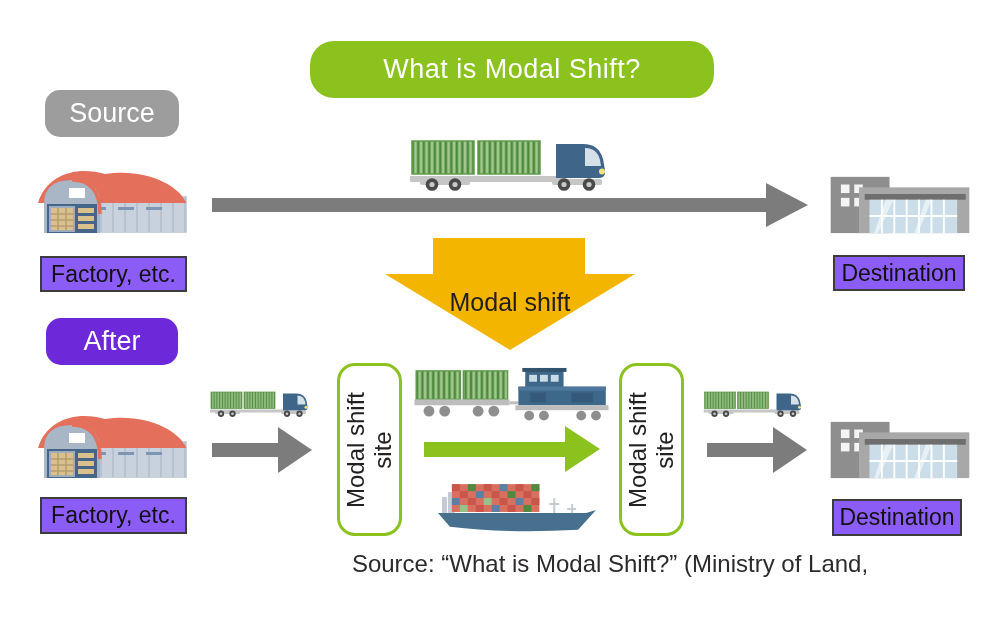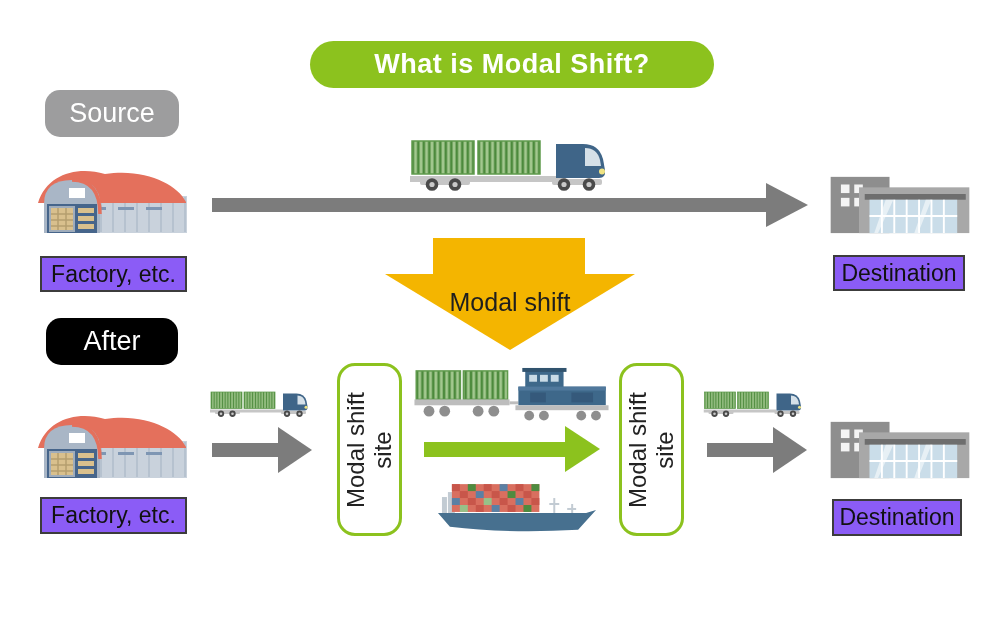--- a/index.html
+++ b/index.html
@@ -1,25 +1,25 @@
 <!DOCTYPE html>
 <html><head>
 <meta charset="utf-8">
 <style>
   *{margin:0;padding:0;box-sizing:border-box}
   html,body{width:1000px;height:625px;background:#ffffff;
     font-family:"Liberation Sans",sans-serif;overflow:hidden}
   .stage{position:relative;width:1000px;height:625px;background:#fff}
   .abs{position:absolute}
   .pill{display:flex;align-items:center;justify-content:center;color:#fff}
-  .title-pill{left:310px;top:41px;width:404px;height:47px;background:#8CC21E;
-    border-radius:24px;font-weight:bold;font-size:27px;letter-spacing:.5px}
+  .title-pill{left:310px;top:41px;width:404px;height:57px;background:#8CC21E;
+    border-radius:24px;font-weight:normal;font-size:27px;letter-spacing:.5px}
   .tag-before{left:45px;top:90px;width:134px;height:47px;background:#9D9D9E;
     border-radius:15px;font-size:27px}
-  .tag-after{left:46px;top:318px;width:132px;height:47px;background:#000000;
+  .tag-after{left:46px;top:318px;width:132px;height:47px;background:#6d28d9;
     border-radius:15px;font-size:27px}
   .label-box{background:#8b5cf6;border:2px solid #3C3C3C;display:flex;align-items:center;
     justify-content:center;font-size:23px;color:#111;white-space:nowrap}
   .site-box{background:#fff;border:3px solid #8CC21E;border-radius:18px;
     display:flex;align-items:center;justify-content:center}
   .vtext{transform:rotate(-90deg);text-align:center;font-size:24px;line-height:27px;
     color:#222;white-space:nowrap}
   .arrow-label{left:385px;top:288px;width:250px;text-align:center;font-size:25px;color:#1E1E1E}
   .source{left:280px;top:548px;width:660px;text-align:center;font-size:24px;
     line-height:31px;color:#2E2A2B}
@@ -242,15 +242,16 @@
   </svg>
 
   <svg class="abs" style="left:830px;top:419px" width="140" height="61" viewBox="0 0 146 64">
       <use href="#sym-building"></use>
     </svg>
   <div class="abs label-box" style="left:832px;top:499px;width:130px;height:37px">
     <span>Destination</span>
   </div>
 
   <div class="abs source">
+    <span style="display:block">Source: “What is Modal Shift?” (Ministry of Land,</span>
   </div>
 
 </div>
 
 </body></html>

